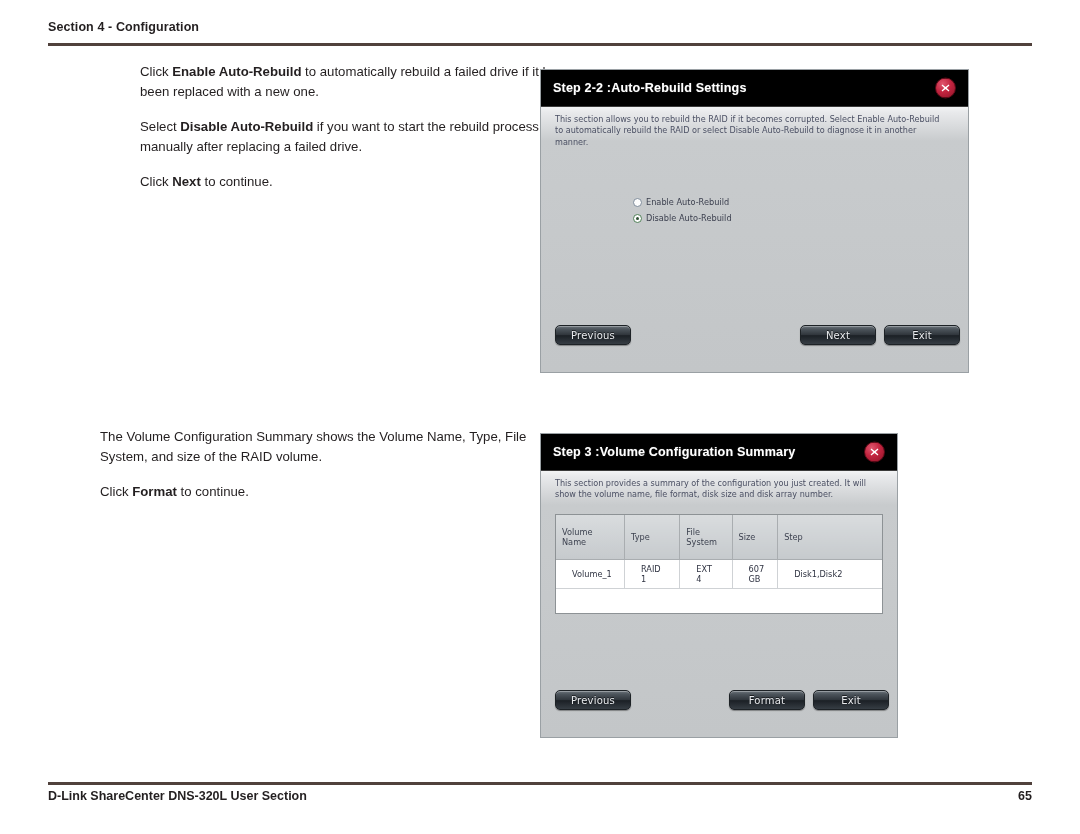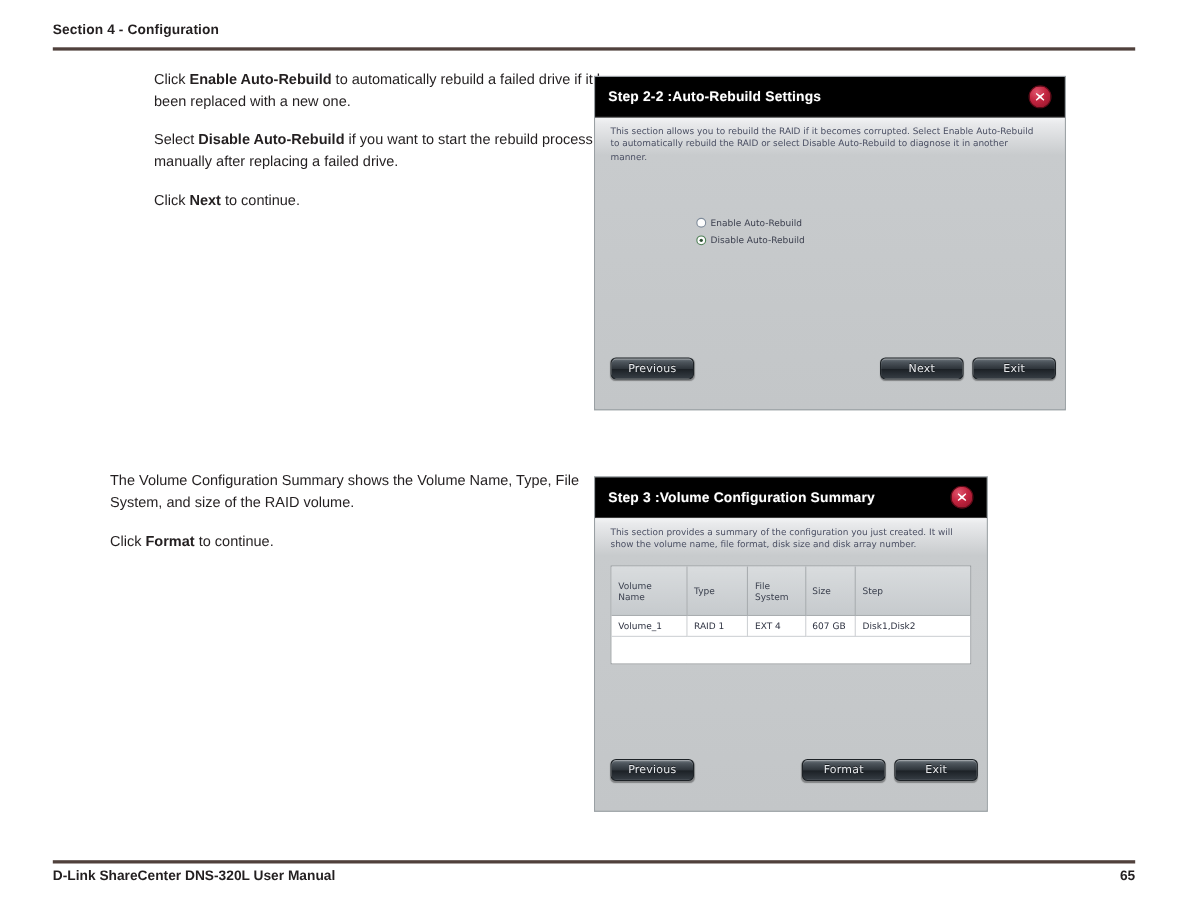--- a/index.html
+++ b/index.html
@@ -145,21 +145,21 @@
     color:#3d4250;
     padding:12px 6px;
     font-family:"DejaVu Sans", sans-serif;
   }
   .summary-table th:last-child { border-right:none; }
   .summary-table td {
     border-right:1px solid #cfd2d5;
     border-bottom:1px solid #cfd2d5;
     font-size:8.2px;
     color:#2f3342;
-    padding:4px 6px;
+    padding:4px 16px;
     background:#ffffff;
     font-family:"DejaVu Sans", sans-serif;
   }
   .summary-table td:last-child { border-right:none; }
   .summary-table tr.filler td {
     height:24px; border-bottom:none; border-right:none;
   }
 
   
   .btn-row { position:absolute; left:0; right:0; bottom:24px; height:22px; }
@@ -295,15 +295,15 @@
     <div class="btn-row">
       <div class="btn btn-prev">Previous</div>
       <div class="btn btn-mid">Format</div>
       <div class="btn btn-exit">Exit</div>
     </div>
   </div>
 </div>
 
 <div class="rule-bottom"></div>
 <div class="page-footer">
-  <div class="manual-title">D-Link ShareCenter DNS-320L User Manual</div>
+  <div class="manual-title">D-Link ShareCenter DNS-320L User Section</div>
   <div class="page-num">65</div>
 </div>
 
 </body></html>

